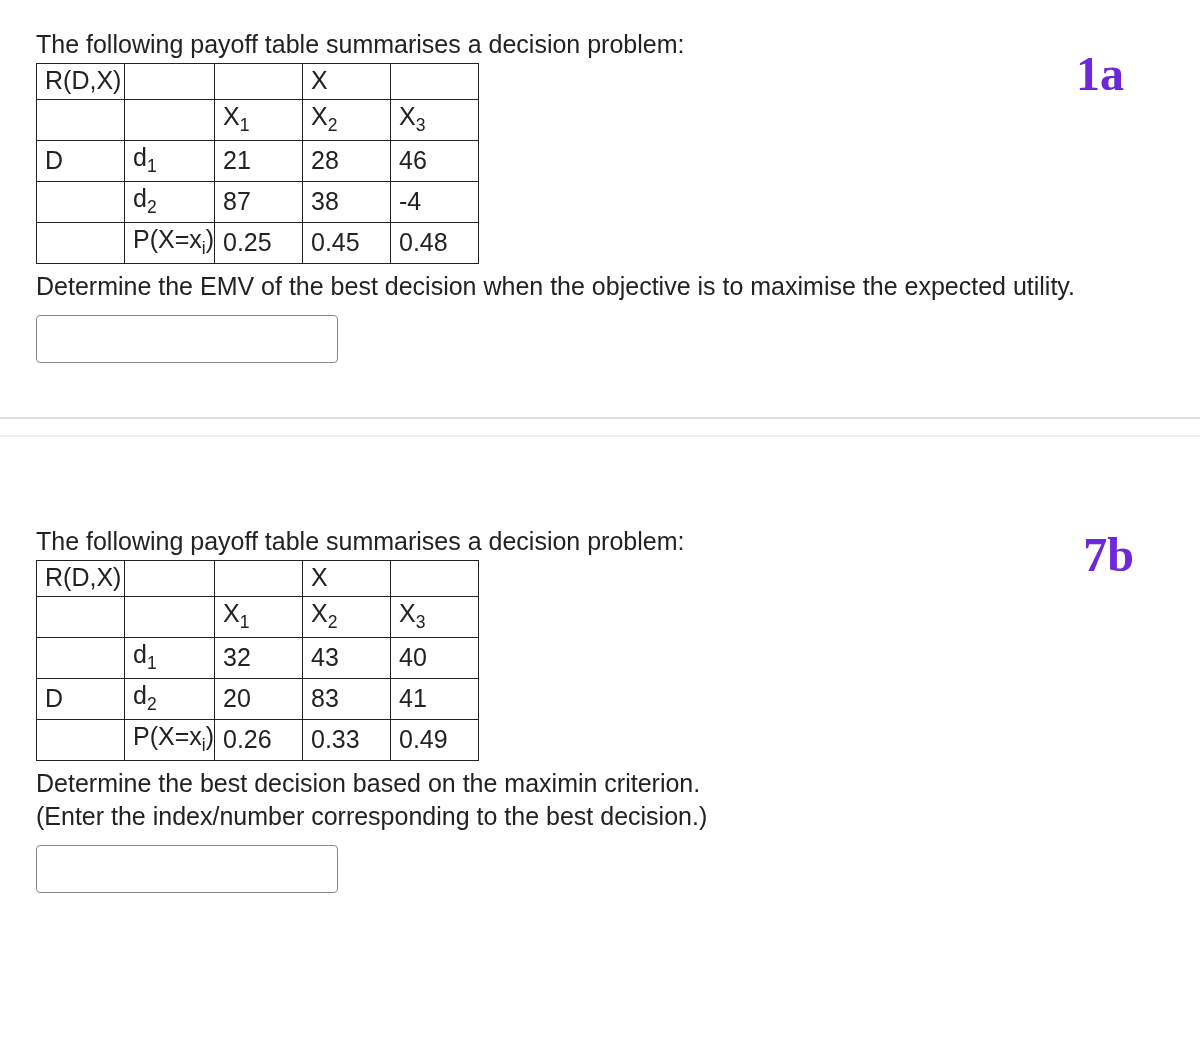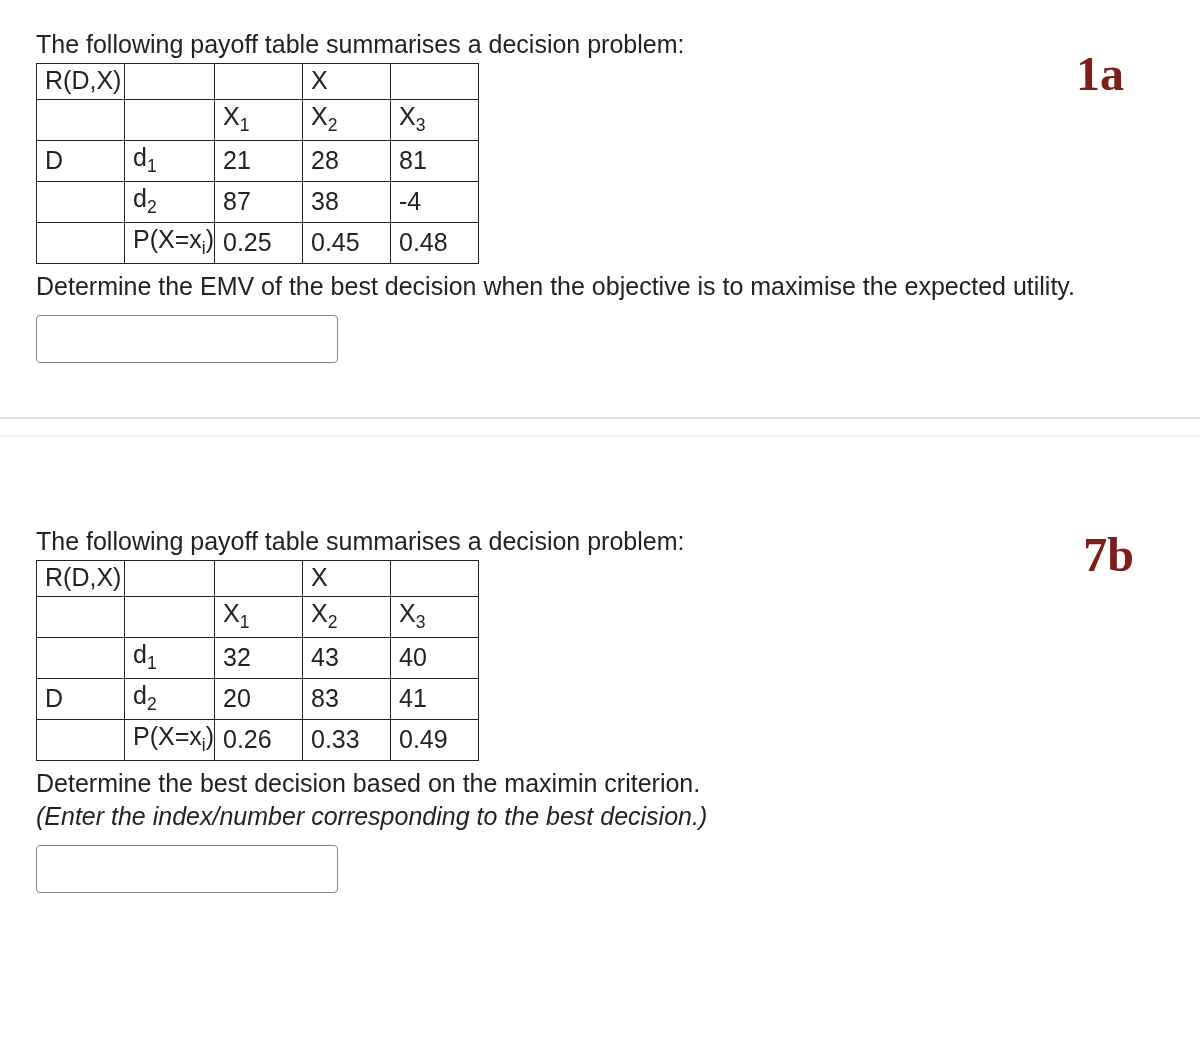--- a/index.html
+++ b/index.html
@@ -56,26 +56,26 @@
   hr.sep2 {
     border: none;
     border-top: 2px solid #eee;
     margin: 16px -36px 90px -36px;
   }
   .hand {
     position: absolute;
     font-family: "Comic Sans MS", "Segoe Script", cursive;
     font-size: 48px;
     font-weight: 600;
-    color: #7f1d1d;
+    color: #6d28d9;
   }
   .hand.a { top: 16px; right: 40px; }
   .hand.b { top: 0px; right: 30px; }
   .q-text { margin: 4px 0 0 0; }
-  .hint { font-style: italic; margin: 4px 0 0 0; }
+  .hint { margin: 4px 0 0 0; }
   .pb { position: relative; }
 </style>
 </head>
 <body>
 
 <div class="problem">
   <div class="hand a">1a</div>
   <p class="intro">The following payoff table summarises a decision problem:</p>
 
   <table class="payoff">
@@ -92,21 +92,21 @@
       <td></td>
       <td><span>X</span><span class="sub">1</span></td>
       <td><span>X</span><span class="sub">2</span></td>
       <td><span>X</span><span class="sub">3</span></td>
     </tr>
     <tr>
       <td>D</td>
       <td><span>d</span><span class="sub">1</span></td>
       <td>21</td>
       <td>28</td>
-      <td>81</td>
+      <td>46</td>
     </tr>
     <tr>
       <td></td>
       <td><span>d</span><span class="sub">2</span></td>
       <td>87</td>
       <td>38</td>
       <td>-4</td>
     </tr>
     <tr>
       <td></td>

